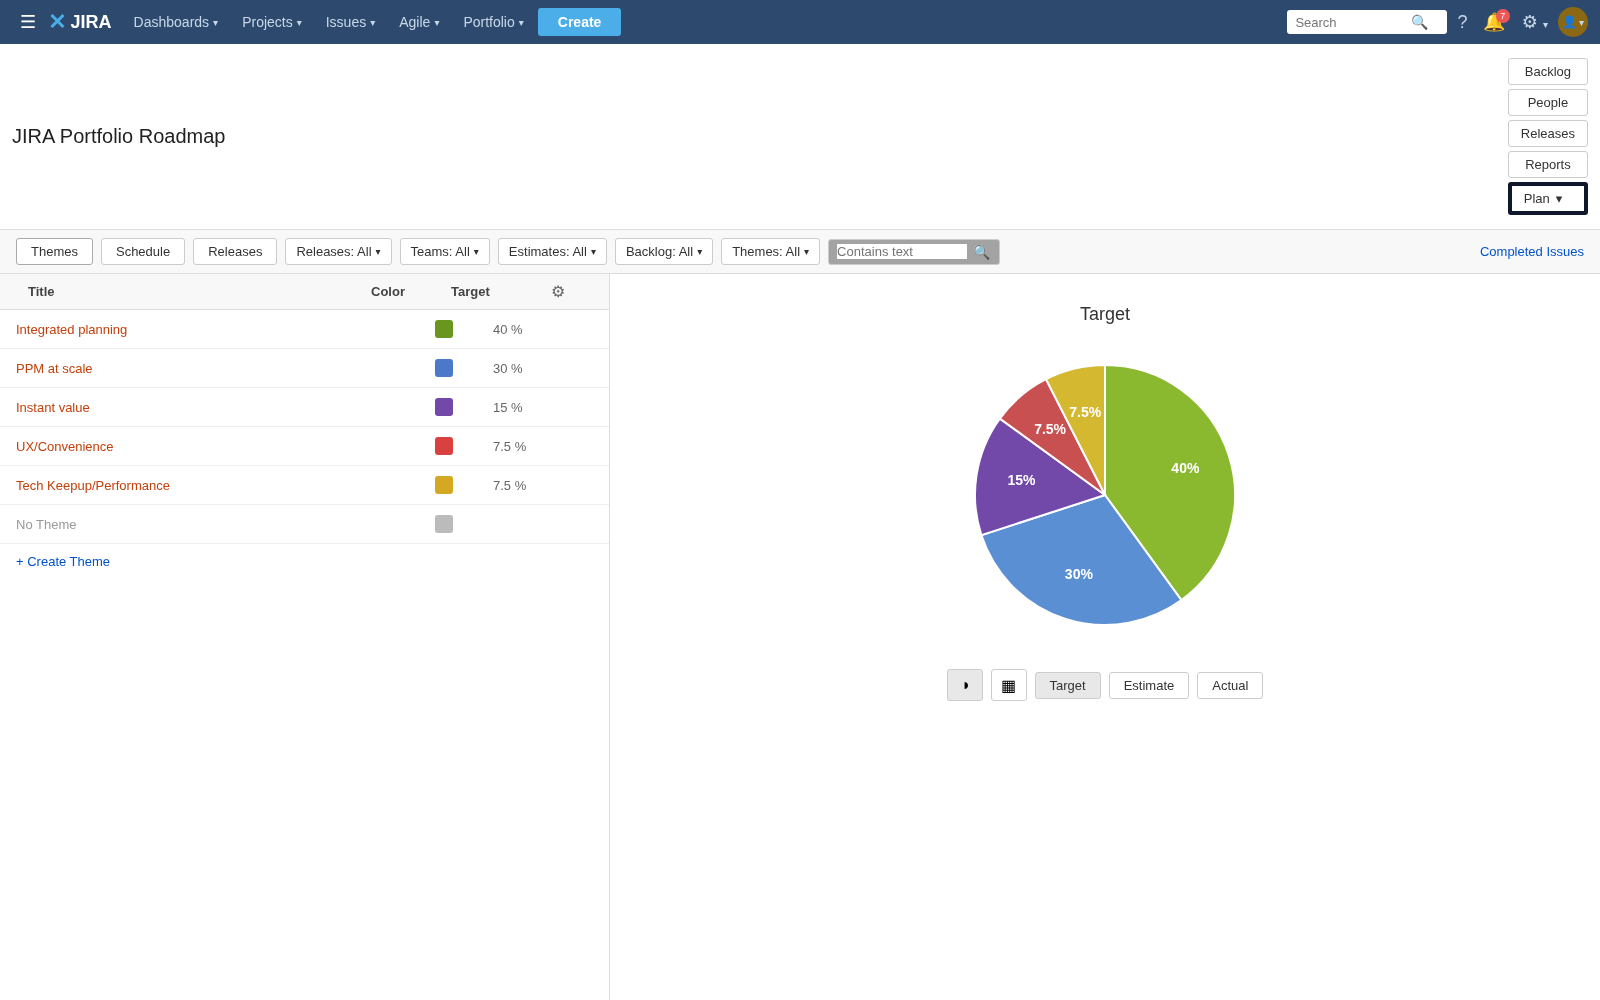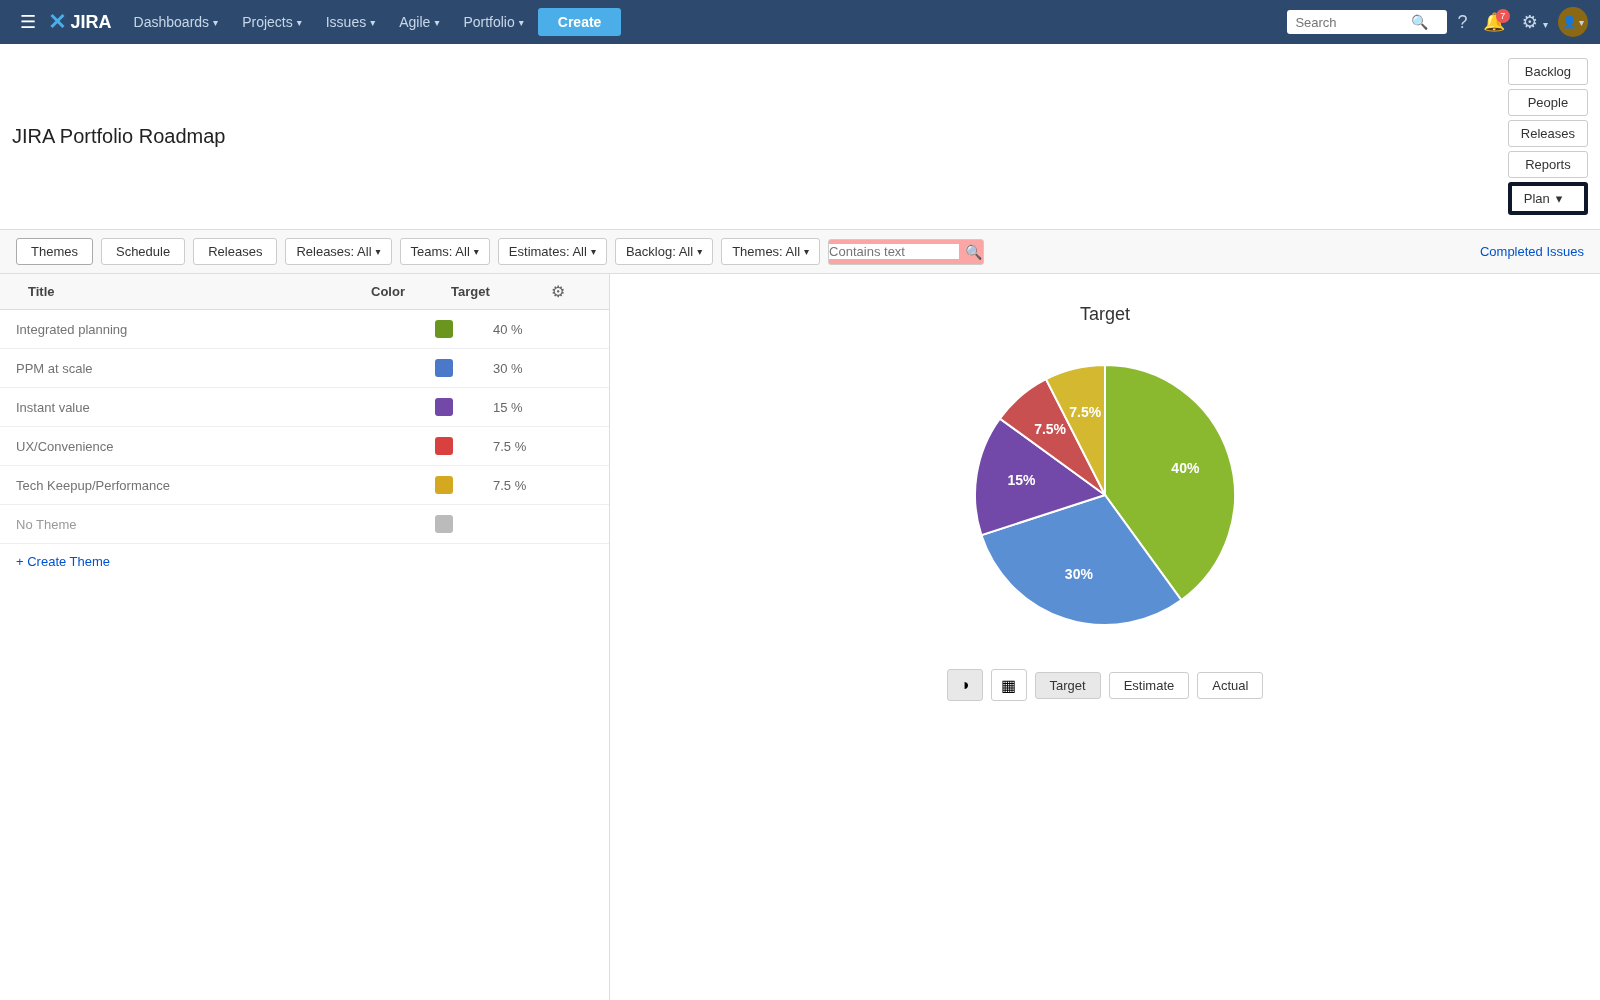--- a/index.html
+++ b/index.html
@@ -171,22 +171,22 @@
       display: flex;
       align-items: center;
       gap: 4px;
     }
     .filter-btn .arrow { font-size: 10px; }
     .text-filter {
       display: flex;
       align-items: center;
       border: 1px solid #ccc;
       border-radius: 3px;
-      background: #fca5a5;
-      padding: 4px 0;
+      background: #a3a3a3;
+      padding: 4px 8px;
       gap: 6px;
     }
     .text-filter input {
       border: none;
       outline: none;
       font-size: 13px;
       width: 130px;
     }
     .completed-link {
       margin-left: auto;
@@ -220,21 +220,21 @@
     .col-target { width: 100px; font-weight: 600; font-size: 13px; color: #444; }
     .col-settings { width: 30px; }
     .gear-icon { color: #666; cursor: pointer; font-size: 16px; }
 
     .theme-row {
       display: flex;
       align-items: center;
       padding: 10px 16px;
       border-bottom: 1px solid #eee;
     }
-    .theme-name { flex: 1; font-size: 13px; color: #737373; }
+    .theme-name { flex: 1; font-size: 13px; color: #c2410c; }
     .theme-color-swatch {
       width: 18px;
       height: 18px;
       border-radius: 3px;
       margin-right: 40px;
     }
     .theme-target { width: 100px; font-size: 13px; color: #666; }
     .no-theme { color: #999; font-size: 13px; }
     .create-theme {
       padding: 10px 16px;

